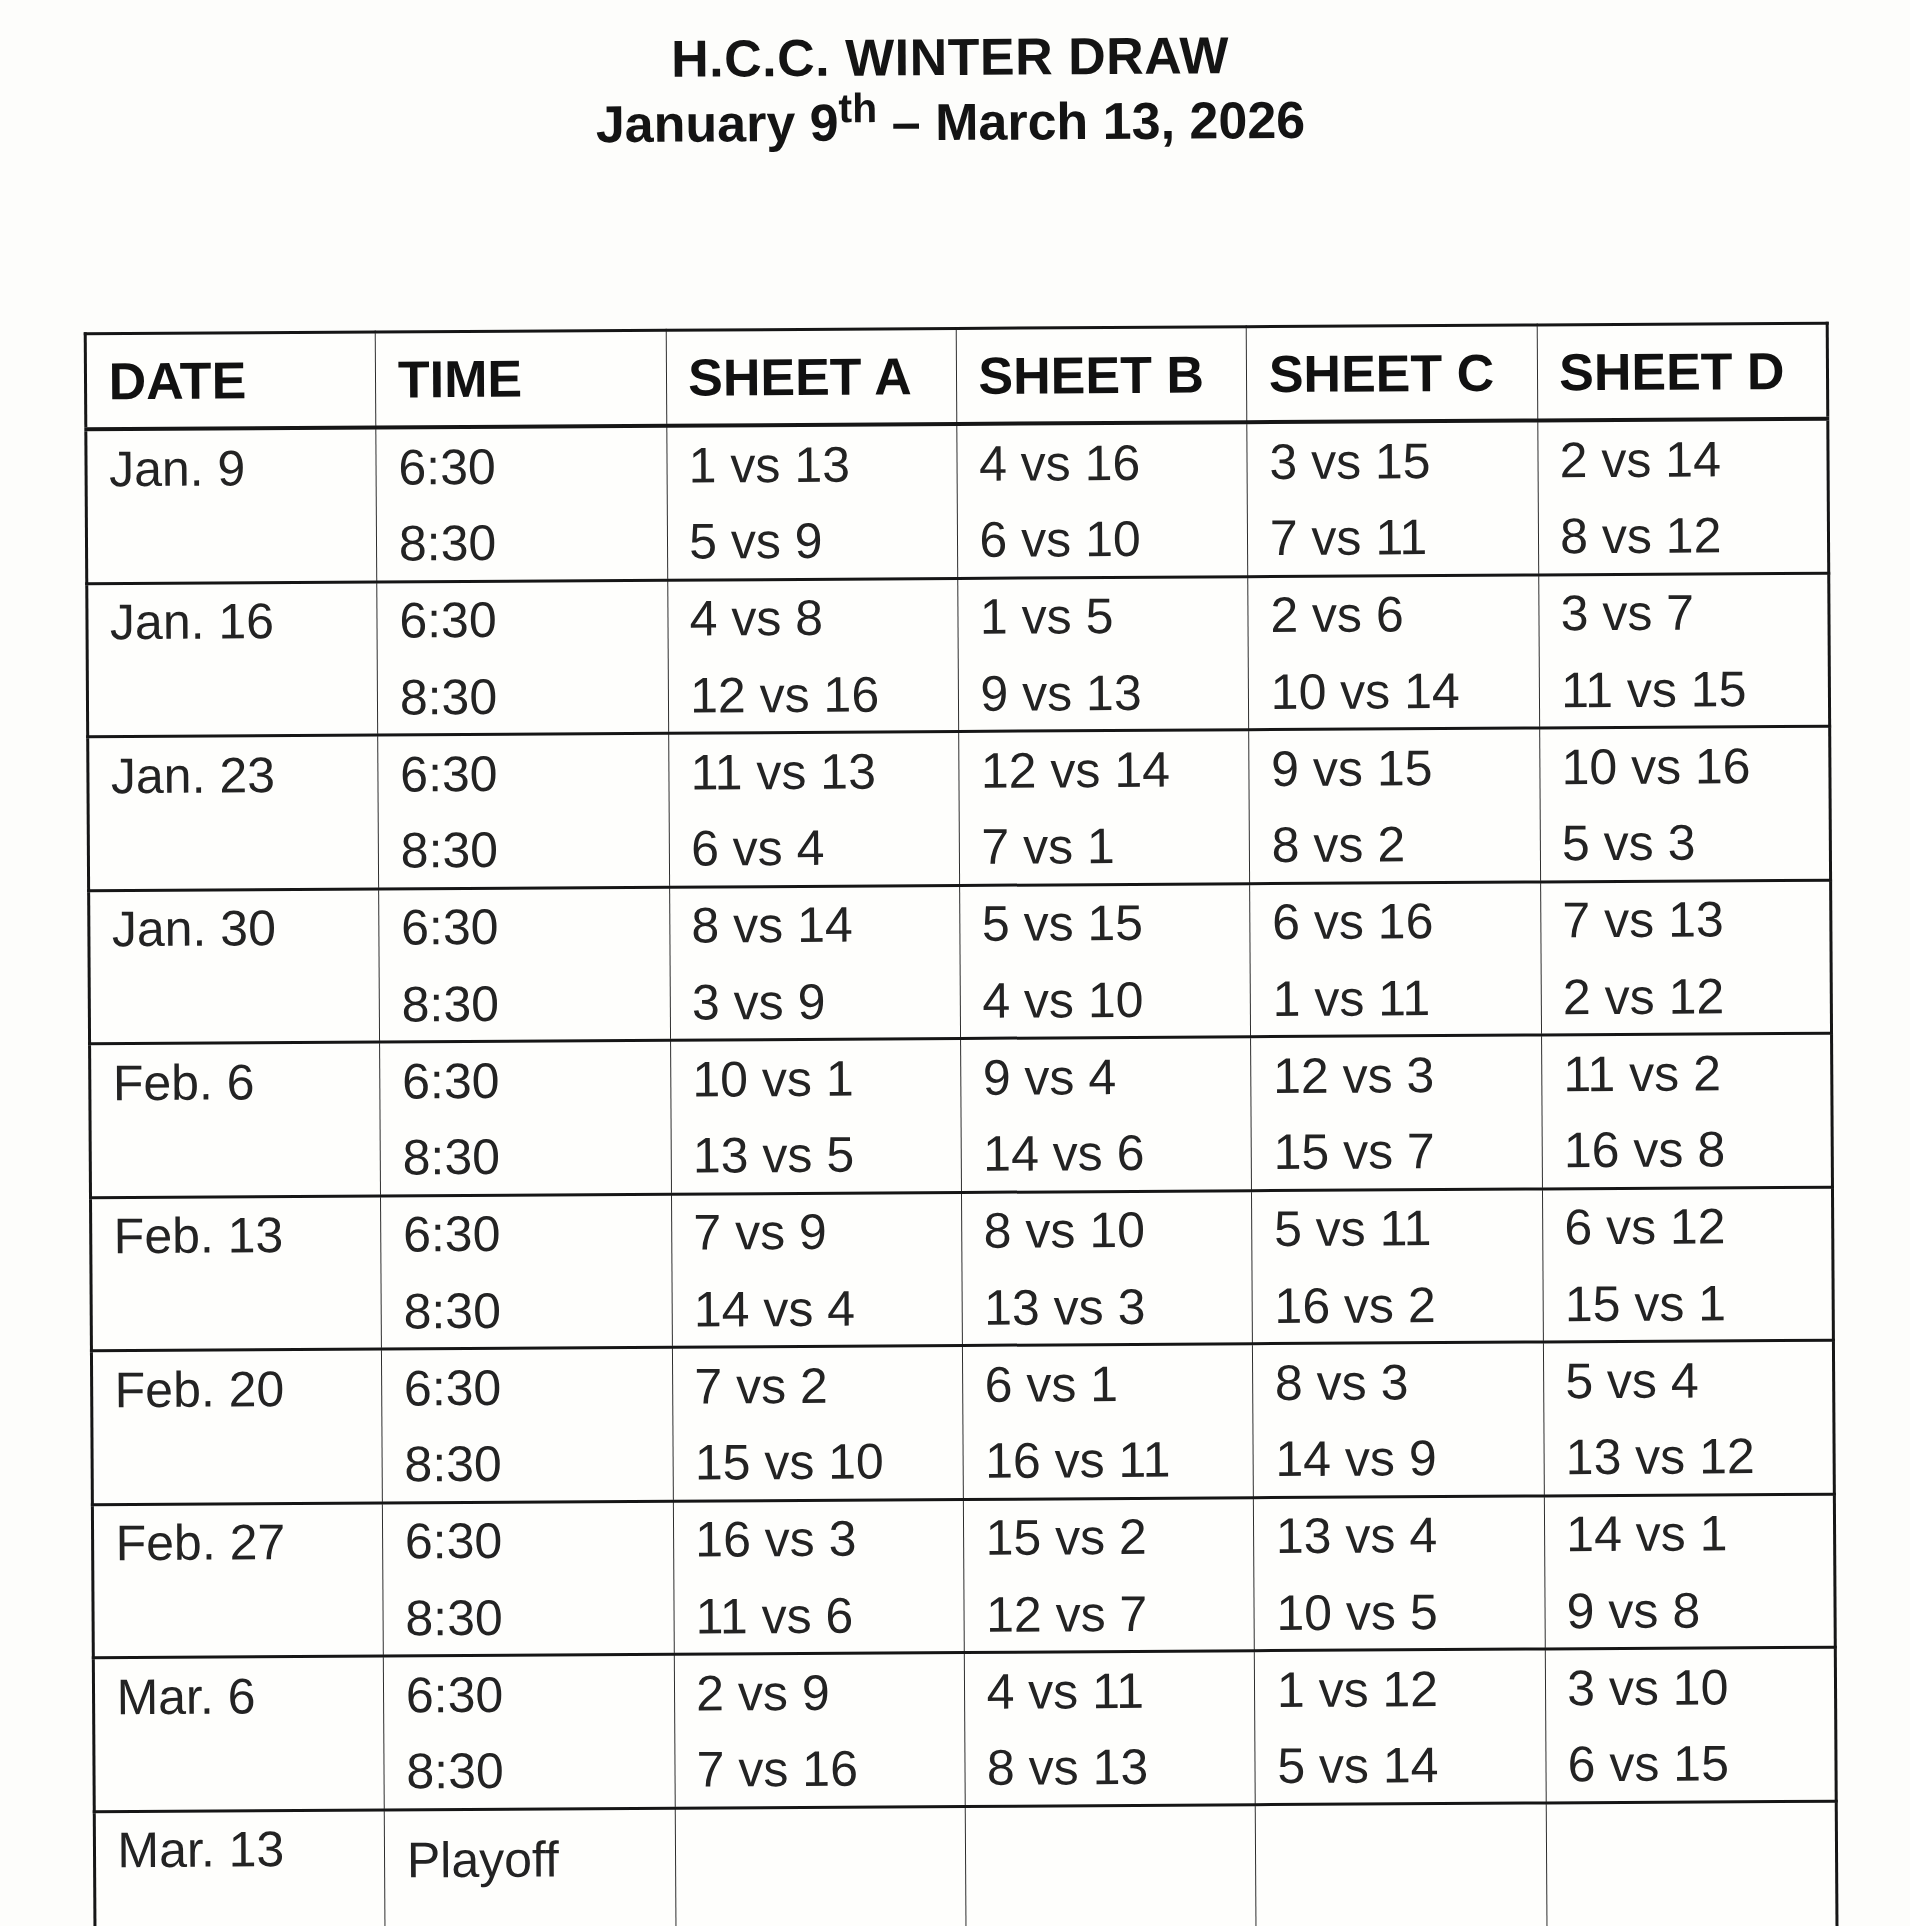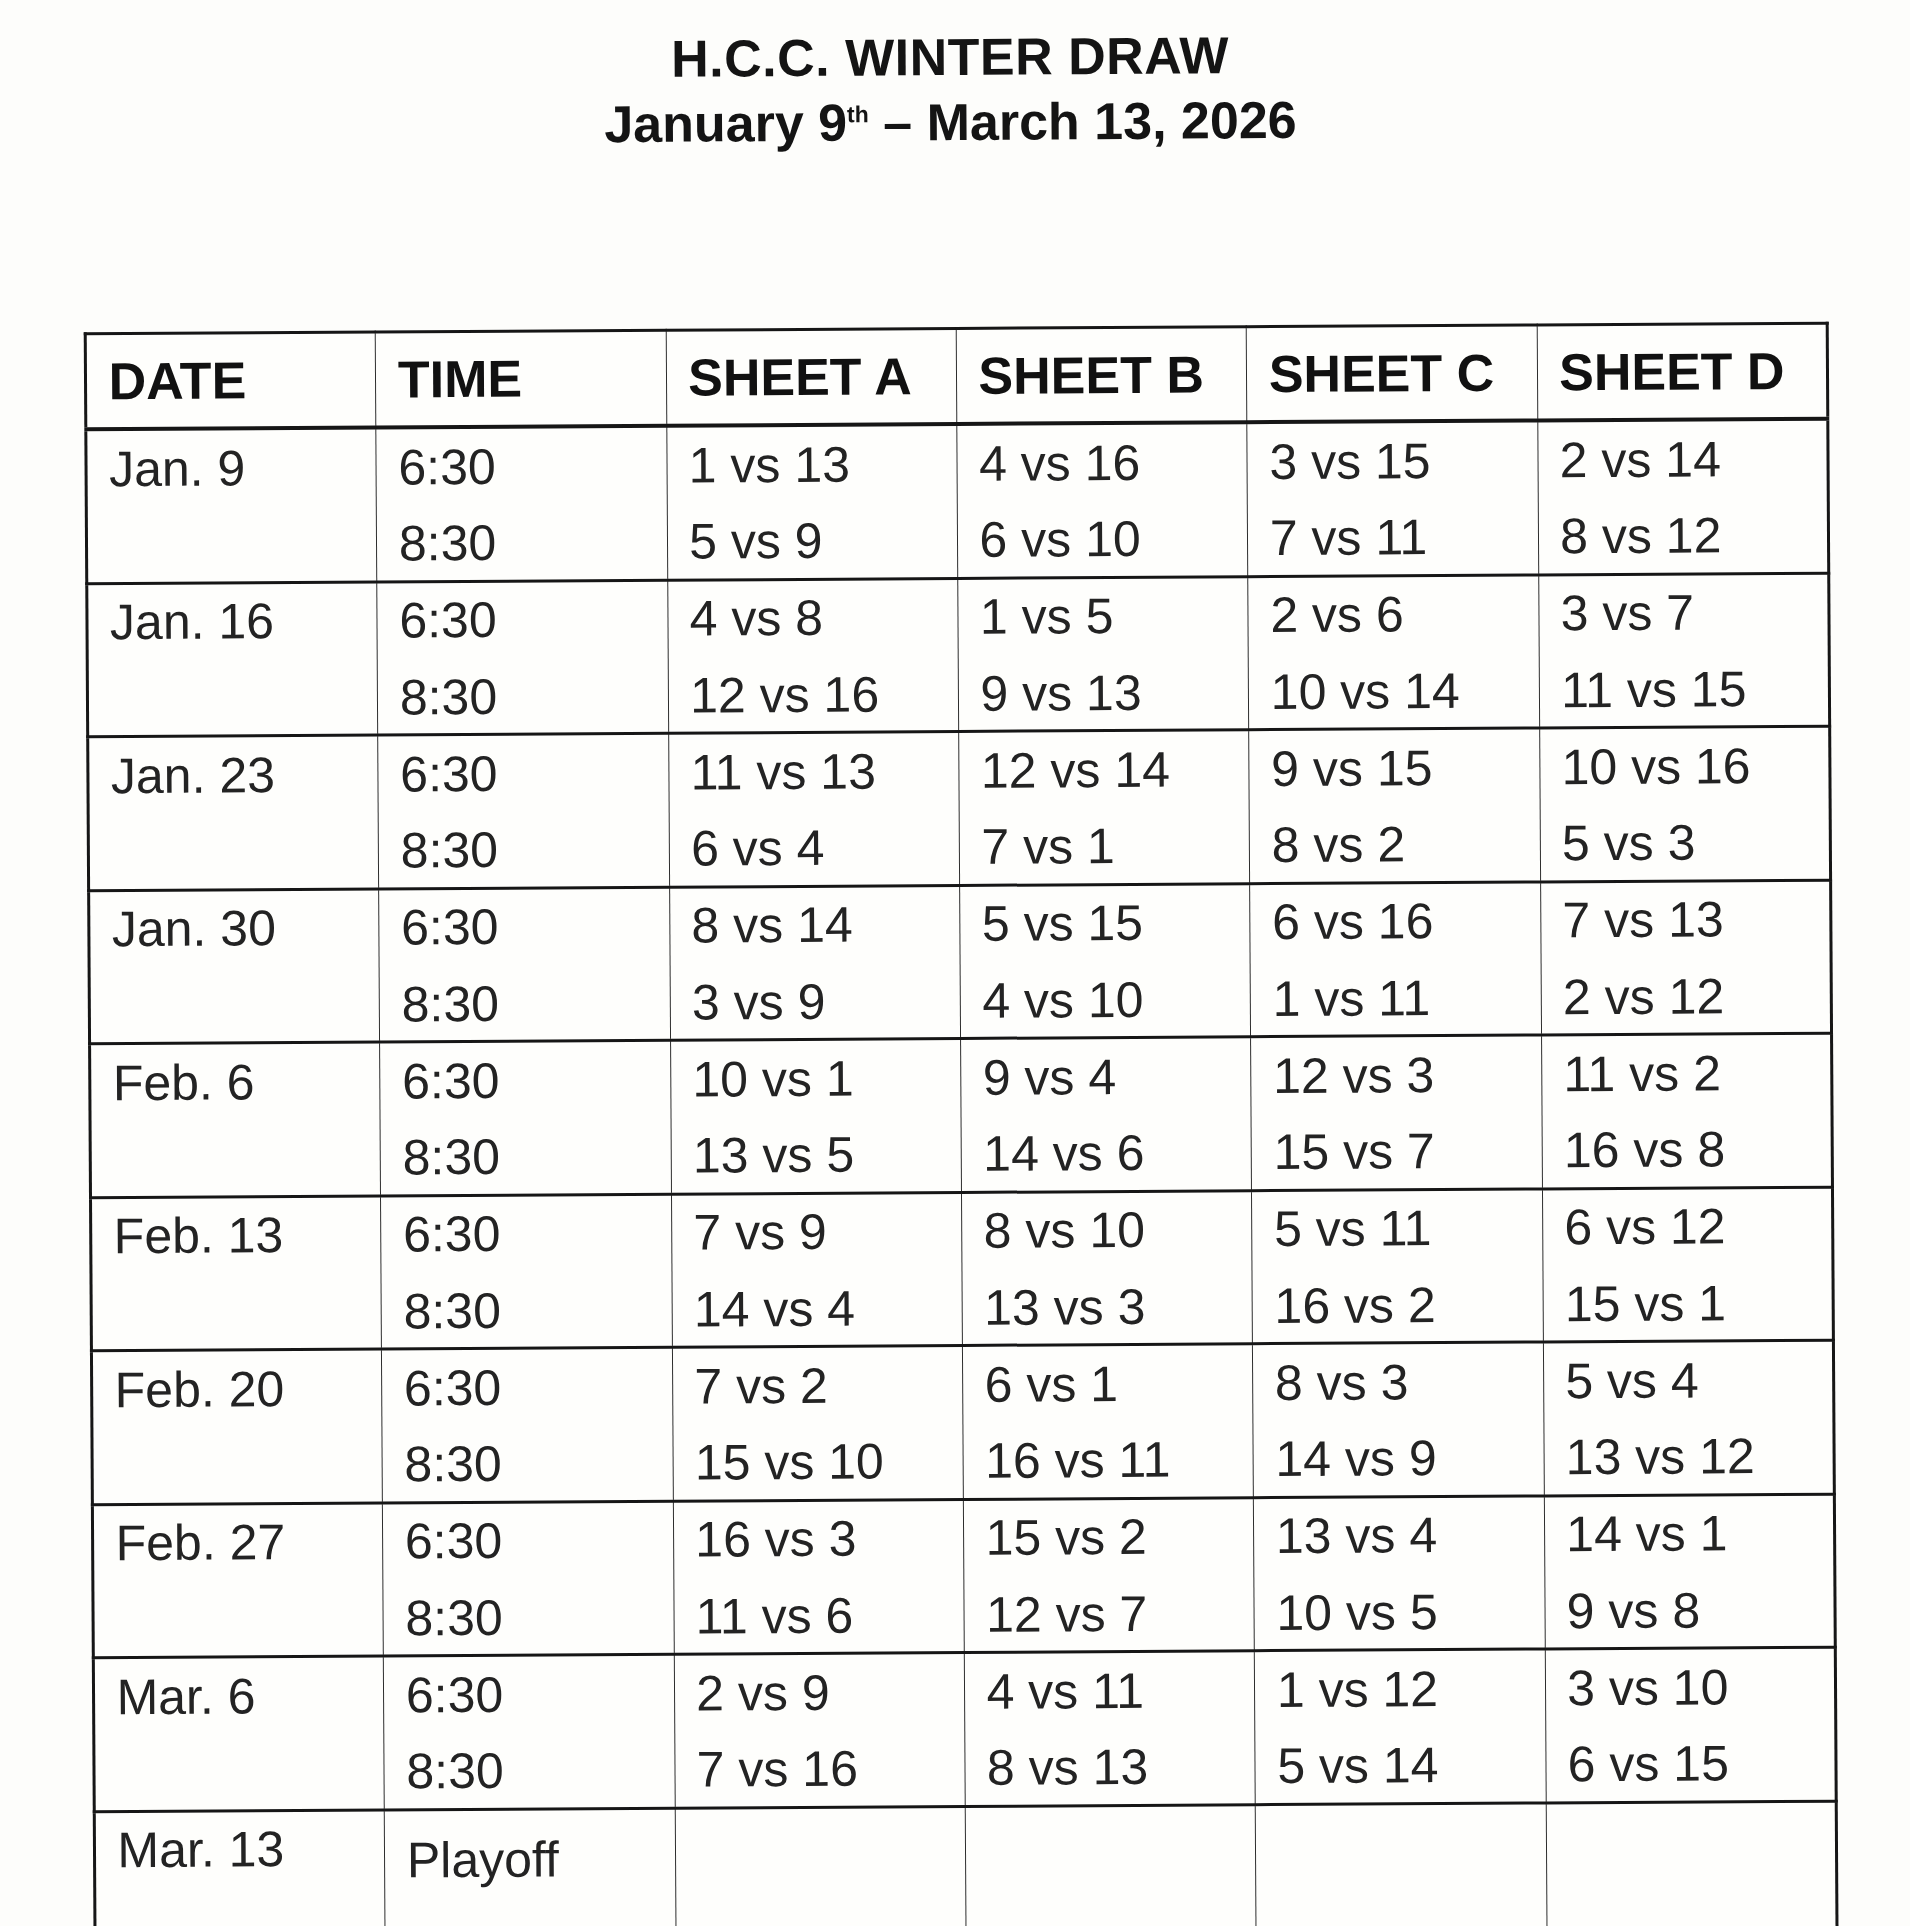--- a/index.html
+++ b/index.html
@@ -32,21 +32,21 @@
     color: #141414;
     letter-spacing: 0.5px;
   }
   .doc-subtitle {
     margin-top: 4.7px;
     font-size: 52px;
     font-weight: bold;
     color: #141414;
   }
   .doc-subtitle sup {
-    font-size: 23px;
+    font-size: 41px;
     vertical-align: super;
     line-height: 0;
   }
   table.draw {
     position: absolute;
     left: 87px;
     top: 327px;
     width: 1745px;
     border-collapse: collapse;
     table-layout: fixed;

